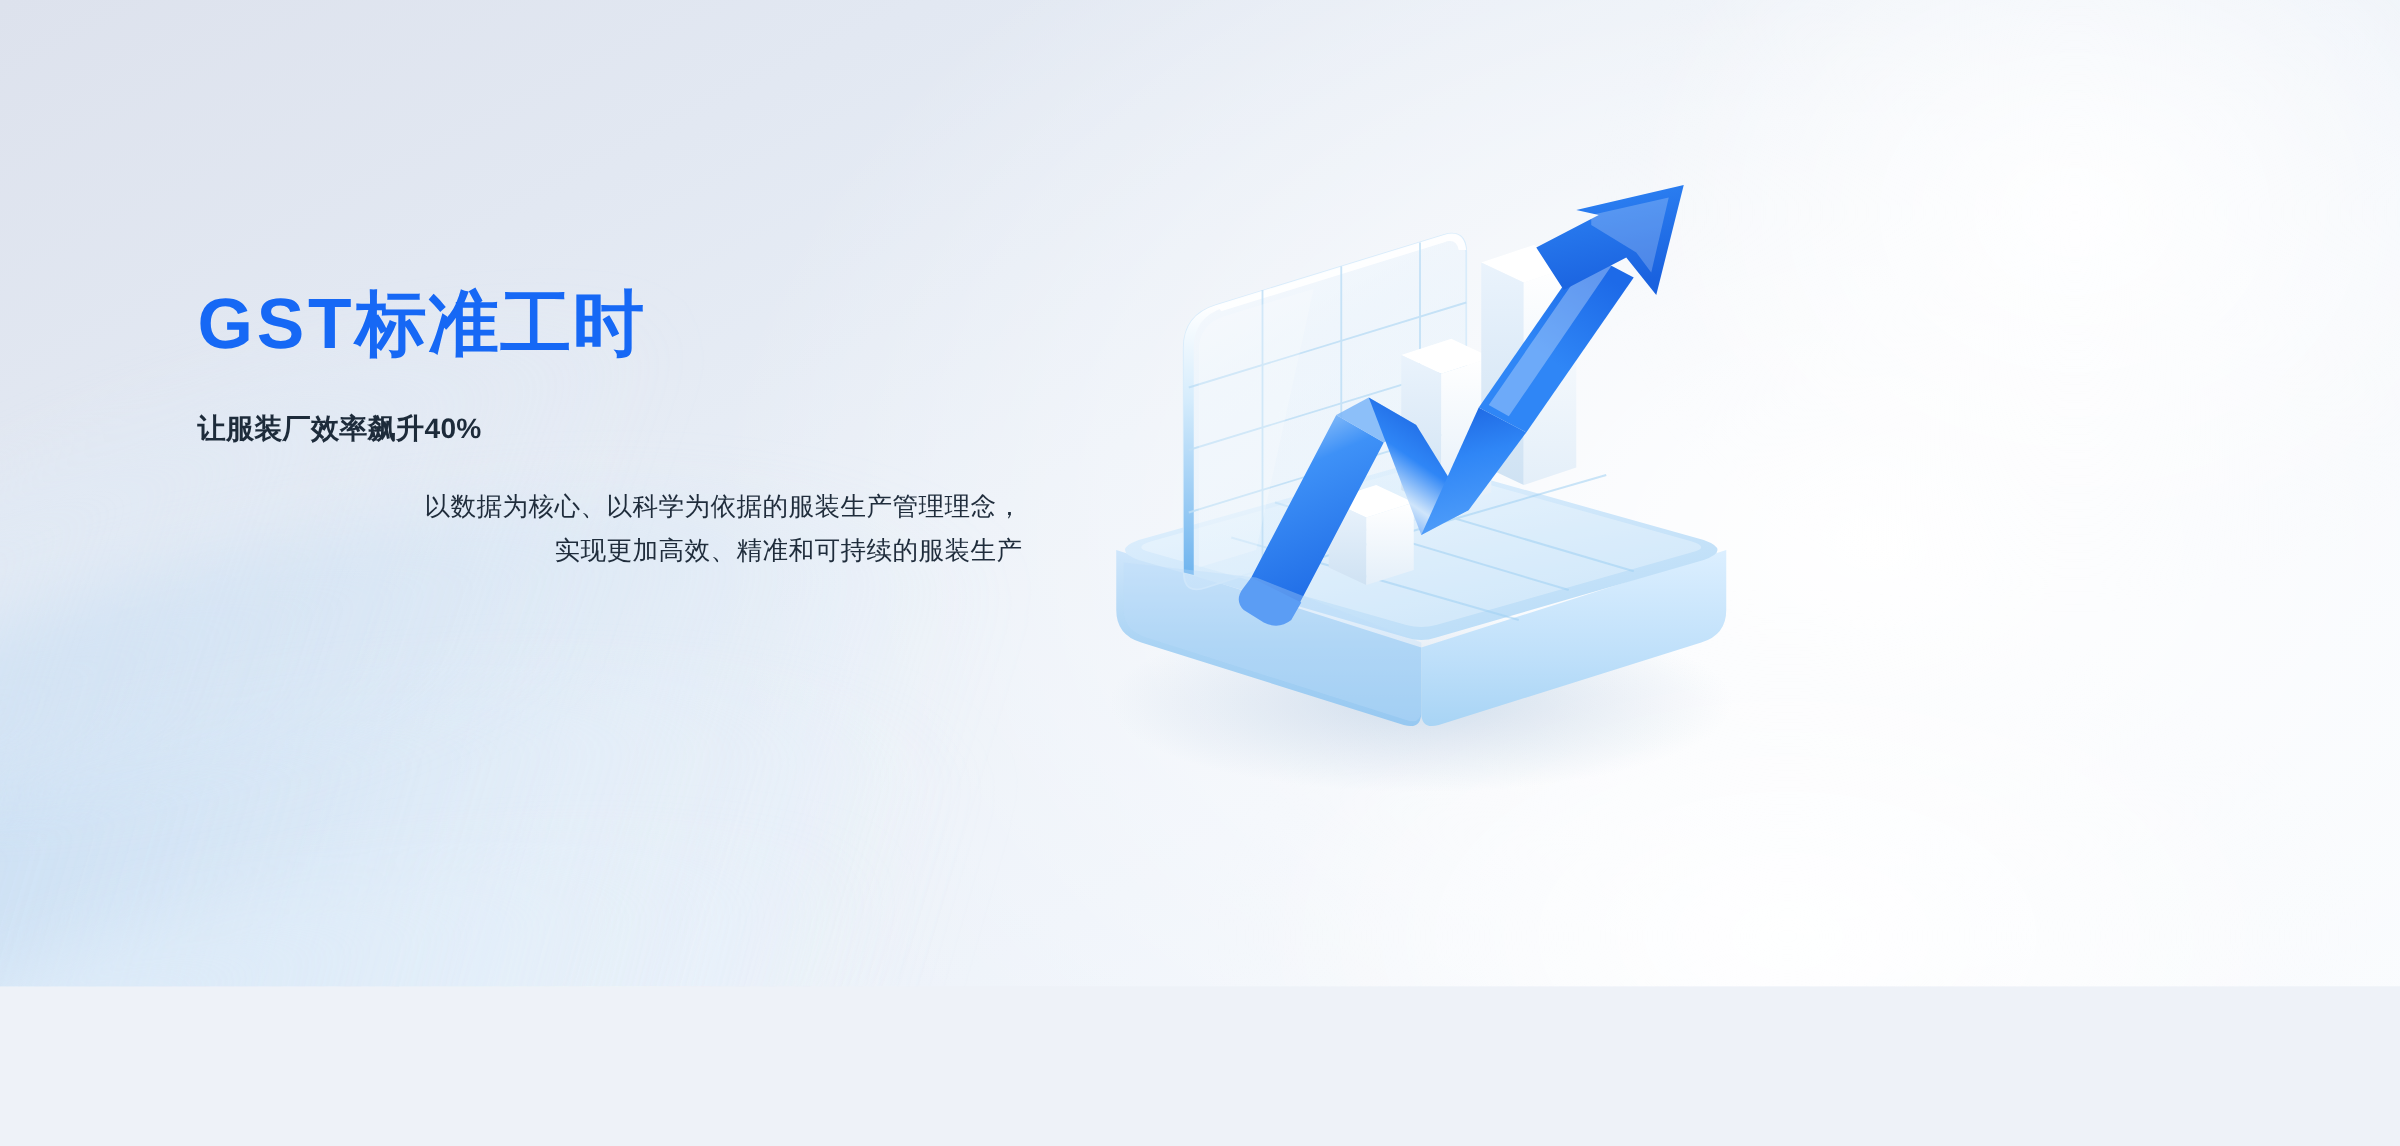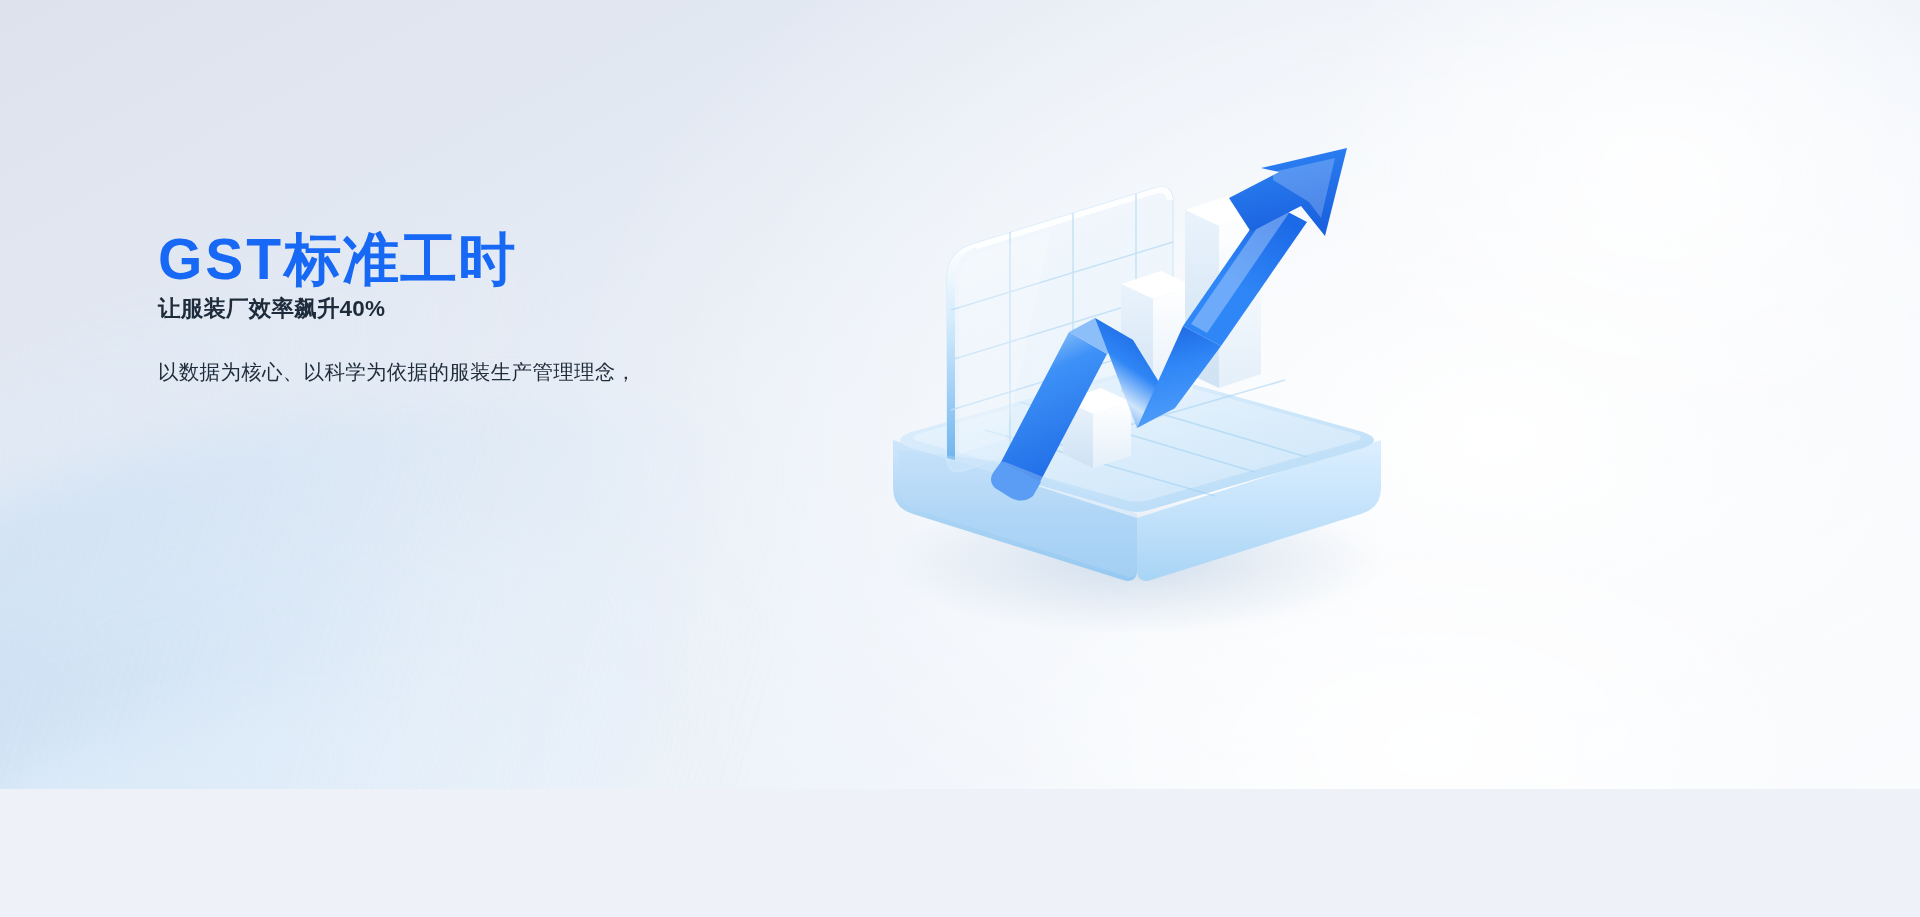--- a/index.html
+++ b/index.html
@@ -58,31 +58,31 @@
   #headline {
     font-size:57px;
     font-weight:bold;
     letter-spacing:1px;
     color:#1668f5;
     line-height:1.12;
     white-space:nowrap;
   }
   #headline .latin { letter-spacing:3px; }
 
-  #subhead { }
+  #subhead { margin-top:34px; }
   #subhead .sline {
     font-size:22.5px;
     font-weight:bold;
     color:#1d2b3a;
     line-height:34px;
     letter-spacing:0.2px;
     white-space:nowrap;
   }
 
-  #para { margin-top:28px; }
+  #para { margin-top:28px;text-align:right; }
   #para .pline {
     font-size:20.5px;
     font-weight:normal;
     color:#1f2c3b;
     line-height:35px;
     letter-spacing:0.3px;
     white-space:nowrap;
   }
 
   
@@ -110,20 +110,21 @@
     <h1 id="headline">
       <span class="latin">GST</span><span class="cjk">标准工时</span>
     </h1>
 
     <div id="subhead">
       <div class="sline">让服装厂效率飙升40%</div>
     </div>
 
     <div id="para">
       <div class="pline">以数据为核心、以科学为依据的服装生产管理理念，</div>
+      <div class="pline">实现更加高效、精准和可持续的服装生产</div>
     </div>
 
   </div>
 
   <div id="art">
     <svg viewBox="0 0 560 530" xmlns="http://www.w3.org/2000/svg" aria-hidden="true">
       <defs>
         <linearGradient id="gPlatTop" x1="0" y1="0" x2="0.7" y2="1">
           <stop offset="0" stop-color="#e8f4fe"></stop>
           <stop offset="0.45" stop-color="#d3e9fb"></stop>

